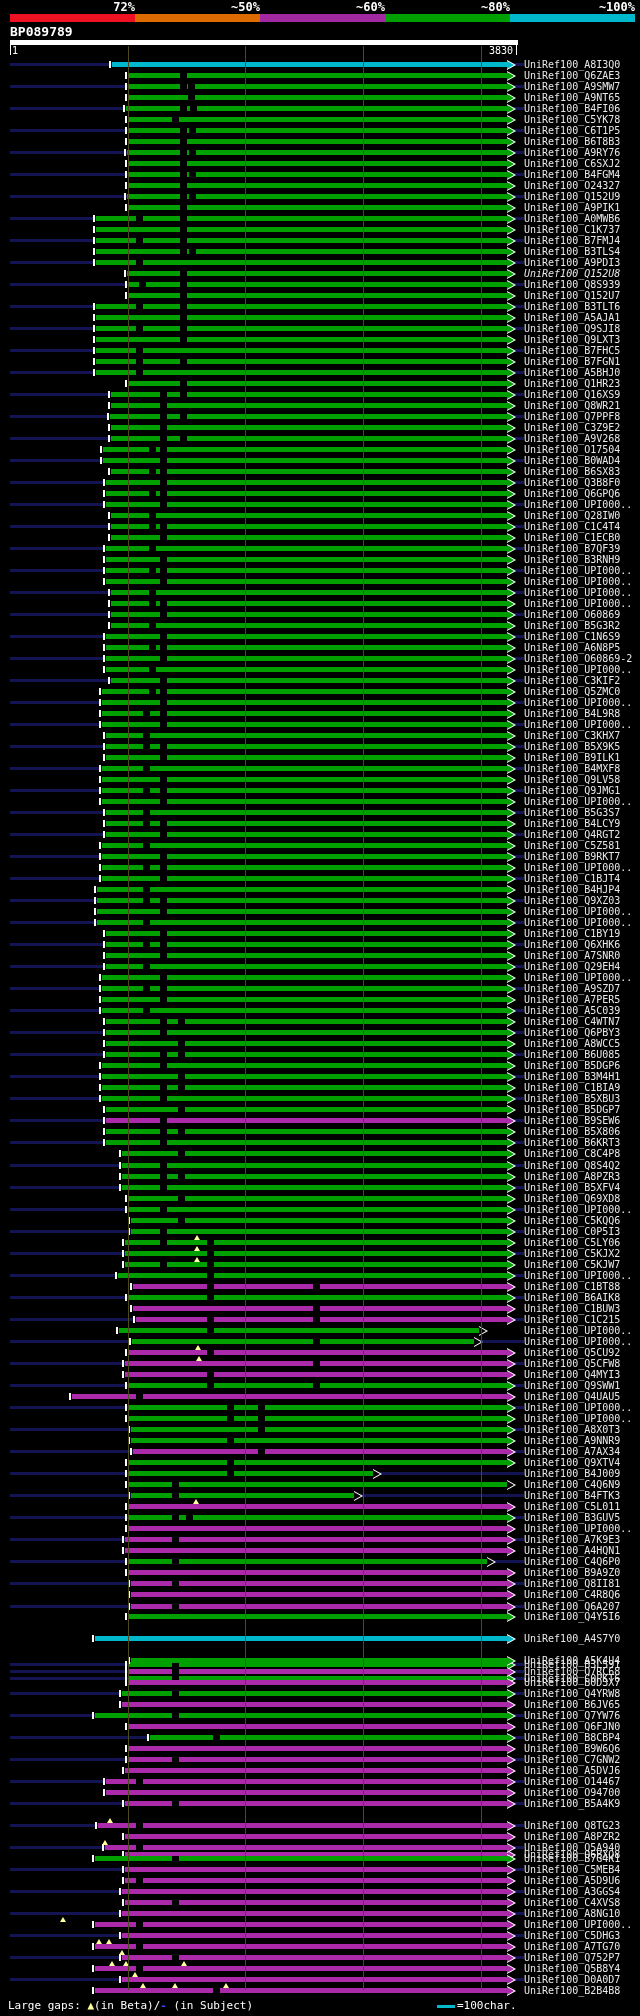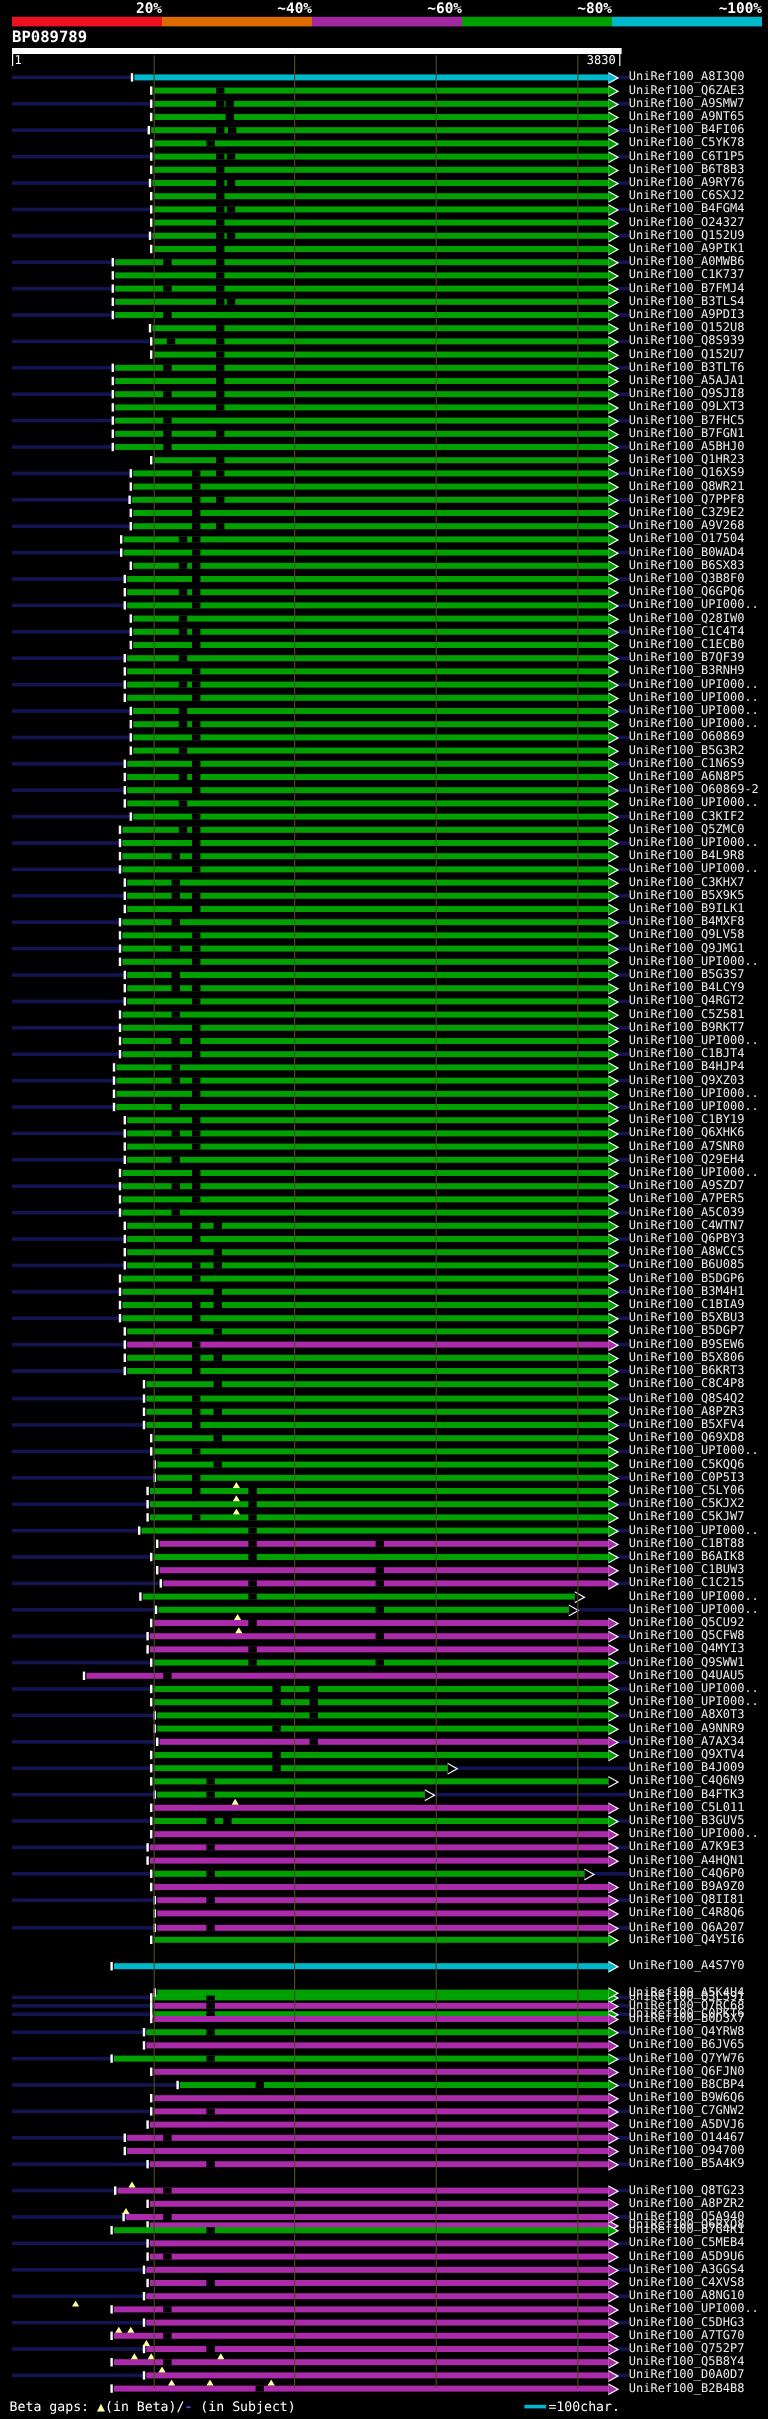--- a/index.html
+++ b/index.html
@@ -32,22 +32,22 @@
   .legend .sdash{color:#4646e8;font-weight:bold;}
   .scalemark{position:absolute;top:1999px;left:437px;color:#fff;font-size:11px;line-height:13px;}
   .cyanline{display:inline-block;width:18px;height:3px;background:#00b8cc;vertical-align:middle;margin-right:2px;}
 </style>
 </head>
 <body>
 
 <div id="viz">
 
   <div>
-    <span class="scale-label" style="right:505px">20%</span>
-    <span class="scale-label" style="right:380px">~40%</span>
+    <span class="scale-label" style="right:505px">72%</span>
+    <span class="scale-label" style="right:380px">~50%</span>
     <span class="scale-label" style="right:255px">~60%</span>
     <span class="scale-label" style="right:130px">~80%</span>
     <span class="scale-label" style="right:5px">~100%</span>
   </div>
   <div id="scale-segments">
       <div class="scale-seg" style="left: 10px; width: 125px; background: rgb(238, 17, 34);"></div>
       <div class="scale-seg" style="left: 135px; width: 125px; background: rgb(221, 107, 0);"></div>
       <div class="scale-seg" style="left: 260px; width: 125px; background: rgb(161, 40, 161);"></div>
       <div class="scale-seg" style="left: 385px; width: 125px; background: rgb(0, 160, 0);"></div>
       <div class="scale-seg" style="left: 510px; width: 125px; background: rgb(0, 184, 204);"></div>
@@ -226,21 +226,21 @@
       </div>
       <div class="row" style="top: 257.09px;">
         <div class="navy"></div>
         <div class="stick" style="left: 92.7847px;"></div>
         <div class="bar" style="left: 95.7847px; width: 411.215px; background: rgb(0, 160, 0);"></div>
         <div class="notch" style="left: 136.324px;"></div>
         <div class="arrow-o" style="left: 507px;"></div>
         <div class="arrow-i" style="left: 507px; border-left-color: rgb(0, 160, 0);"></div>
         <div class="rlabel">UniRef100_A9PDI3</div>
       </div>
-      <div class="row" style="top: 268.095px;">
+      <div class="row" style="top: 268.095px; font-style: italic;">
         <div class="stick" style="left: 123.968px;"></div>
         <div class="bar" style="left: 126.968px; width: 380.032px; background: rgb(0, 160, 0);"></div>
         <div class="notch" style="left: 179.864px;"></div>
         <div class="arrow-o" style="left: 507px;"></div>
         <div class="arrow-i" style="left: 507px; border-left-color: rgb(0, 160, 0);"></div>
         <div class="rlabel">UniRef100_Q152U8</div>
       </div>
       <div class="row" style="top: 279.1px;">
         <div class="navy"></div>
         <div class="stick" style="left: 124.557px;"></div>
@@ -1596,19 +1596,19 @@
         <div class="notch" style="left: 212.813px;"></div>
         <div class="qgap" style="left: 139.854px;"></div>
         <div class="qgap" style="left: 171.627px;"></div>
         <div class="qgap" style="left: 222.815px;"></div>
         <div class="arrow-o" style="left: 507px;"></div>
         <div class="arrow-i" style="left: 507px; border-left-color: rgb(170, 42, 170);"></div>
         <div class="rlabel">UniRef100_B2B4B8</div>
       </div>
     </div>
 
-  <div class="legend"><span>Beta gaps: </span><span class="tri">▲</span><span>(in Beta)/</span><span class="sdash">-</span><span> (in Subject)</span></div>
+  <div class="legend"><span>Large gaps: </span><span class="tri">▲</span><span>(in Beta)/</span><span class="sdash">-</span><span> (in Subject)</span></div>
   <div class="scalemark"><span class="cyanline"></span><span>=100char.</span></div>
 <div class="gridline" style="left: 128px;"></div>
     <div class="gridline" style="left: 245px;"></div>
     <div class="gridline" style="left: 363px;"></div>
     <div class="gridline" style="left: 481px;"></div>
   </div>
 
 </body></html>

